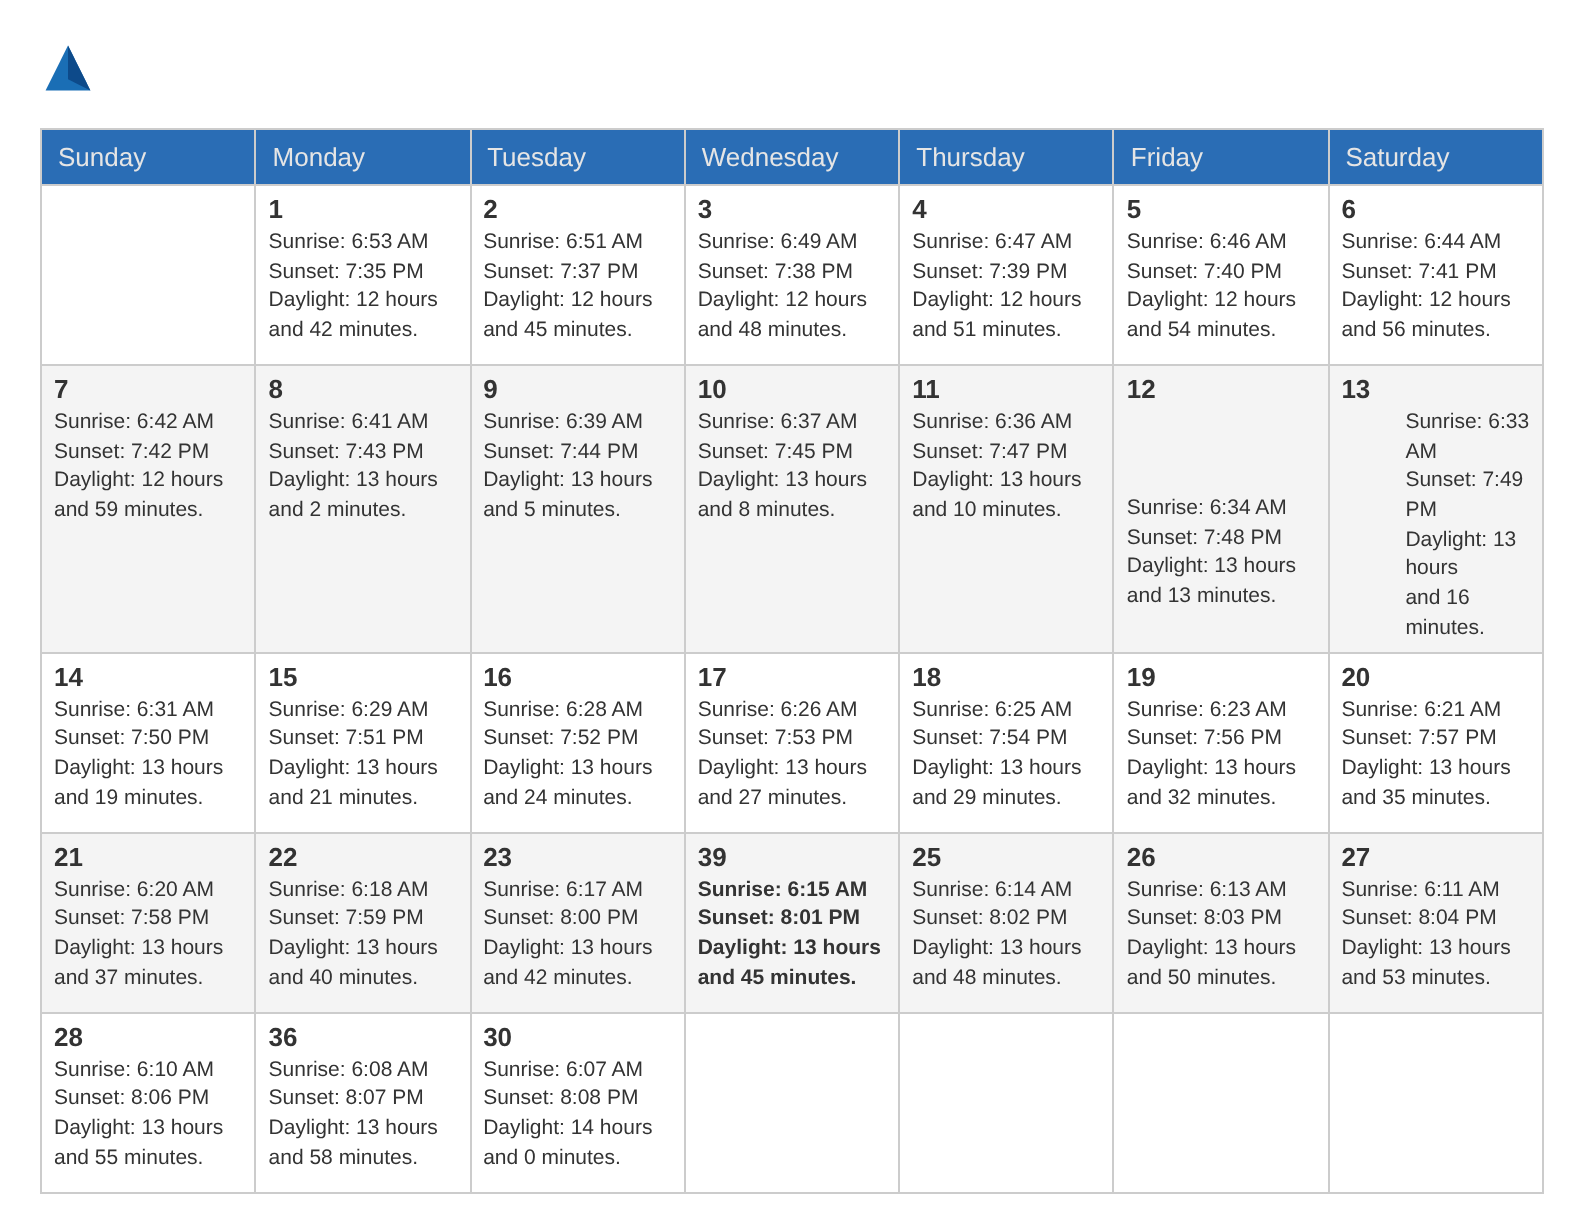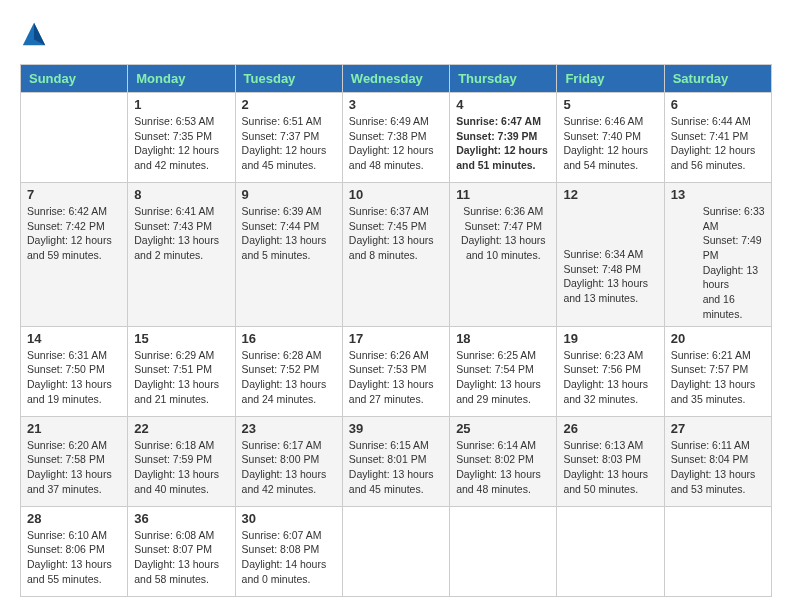--- a/index.html
+++ b/index.html
@@ -44,25 +44,25 @@
       font-size: 16px;
       color: #555;
     }
     .calendar {
       width: 100%;
       border-collapse: collapse;
       font-size: 11px;
     }
     .calendar th {
       background-color: #2a6db5;
-      color: #86efac;
+      color: #e5e5e5;
       text-align: left;
       padding: 6px 8px;
       font-size: 13px;
-      font-weight: bold;
+      font-weight: normal;
       border: 1px solid #ccc;
     }
     .calendar td {
       border: 1px solid #ccc;
       vertical-align: top;
       padding: 4px 6px;
       width: calc(100% / 7);
       min-height: 80px;
       height: 90px;
     }
@@ -135,21 +135,21 @@
         </td>
         <td>
           <div class="day-number">3</div>
           <div class="day-info" style="white-space: pre-line;">Sunrise: 6:49 AM
 Sunset: 7:38 PM
 Daylight: 12 hours
 and 48 minutes.</div>
         </td>
         <td>
           <div class="day-number">4</div>
-          <div class="day-info" style="white-space: pre-line; font-weight: bold;">Sunrise: 6:47 AM
+          <div class="day-info" style="white-space: pre-line;">Sunrise: 6:47 AM
 Sunset: 7:39 PM
 Daylight: 12 hours
 and 51 minutes.</div>
         </td>
         <td>
           <div class="day-number">5</div>
           <div class="day-info" style="white-space: pre-line;">Sunrise: 6:46 AM
 Sunset: 7:40 PM
 Daylight: 12 hours
 and 54 minutes.</div>
@@ -186,21 +186,21 @@
         </td>
         <td>
           <div class="day-number">10</div>
           <div class="day-info" style="white-space: pre-line;">Sunrise: 6:37 AM
 Sunset: 7:45 PM
 Daylight: 13 hours
 and 8 minutes.</div>
         </td>
         <td>
           <div class="day-number">11</div>
-          <div class="day-info" style="white-space: pre-line; text-align: center;">Sunrise: 6:36 AM
+          <div class="day-info" style="white-space: pre-line;">Sunrise: 6:36 AM
 Sunset: 7:47 PM
 Daylight: 13 hours
 and 10 minutes.</div>
         </td>
         <td>
           <div class="day-number">12</div>
           <div class="day-info" style="white-space: pre-line; margin-top: 45px;">Sunrise: 6:34 AM
 Sunset: 7:48 PM
 Daylight: 13 hours
 and 13 minutes.</div>
@@ -281,21 +281,21 @@
         </td>
         <td>
           <div class="day-number">23</div>
           <div class="day-info" style="white-space: pre-line;">Sunrise: 6:17 AM
 Sunset: 8:00 PM
 Daylight: 13 hours
 and 42 minutes.</div>
         </td>
         <td>
           <div class="day-number">39</div>
-          <div class="day-info" style="white-space: pre-line;">Sunrise: 6:15 AM
+          <div class="day-info" style="white-space: pre-line; font-weight: bold;">Sunrise: 6:15 AM
 Sunset: 8:01 PM
 Daylight: 13 hours
 and 45 minutes.</div>
         </td>
         <td>
           <div class="day-number">25</div>
           <div class="day-info" style="white-space: pre-line;">Sunrise: 6:14 AM
 Sunset: 8:02 PM
 Daylight: 13 hours
 and 48 minutes.</div>

